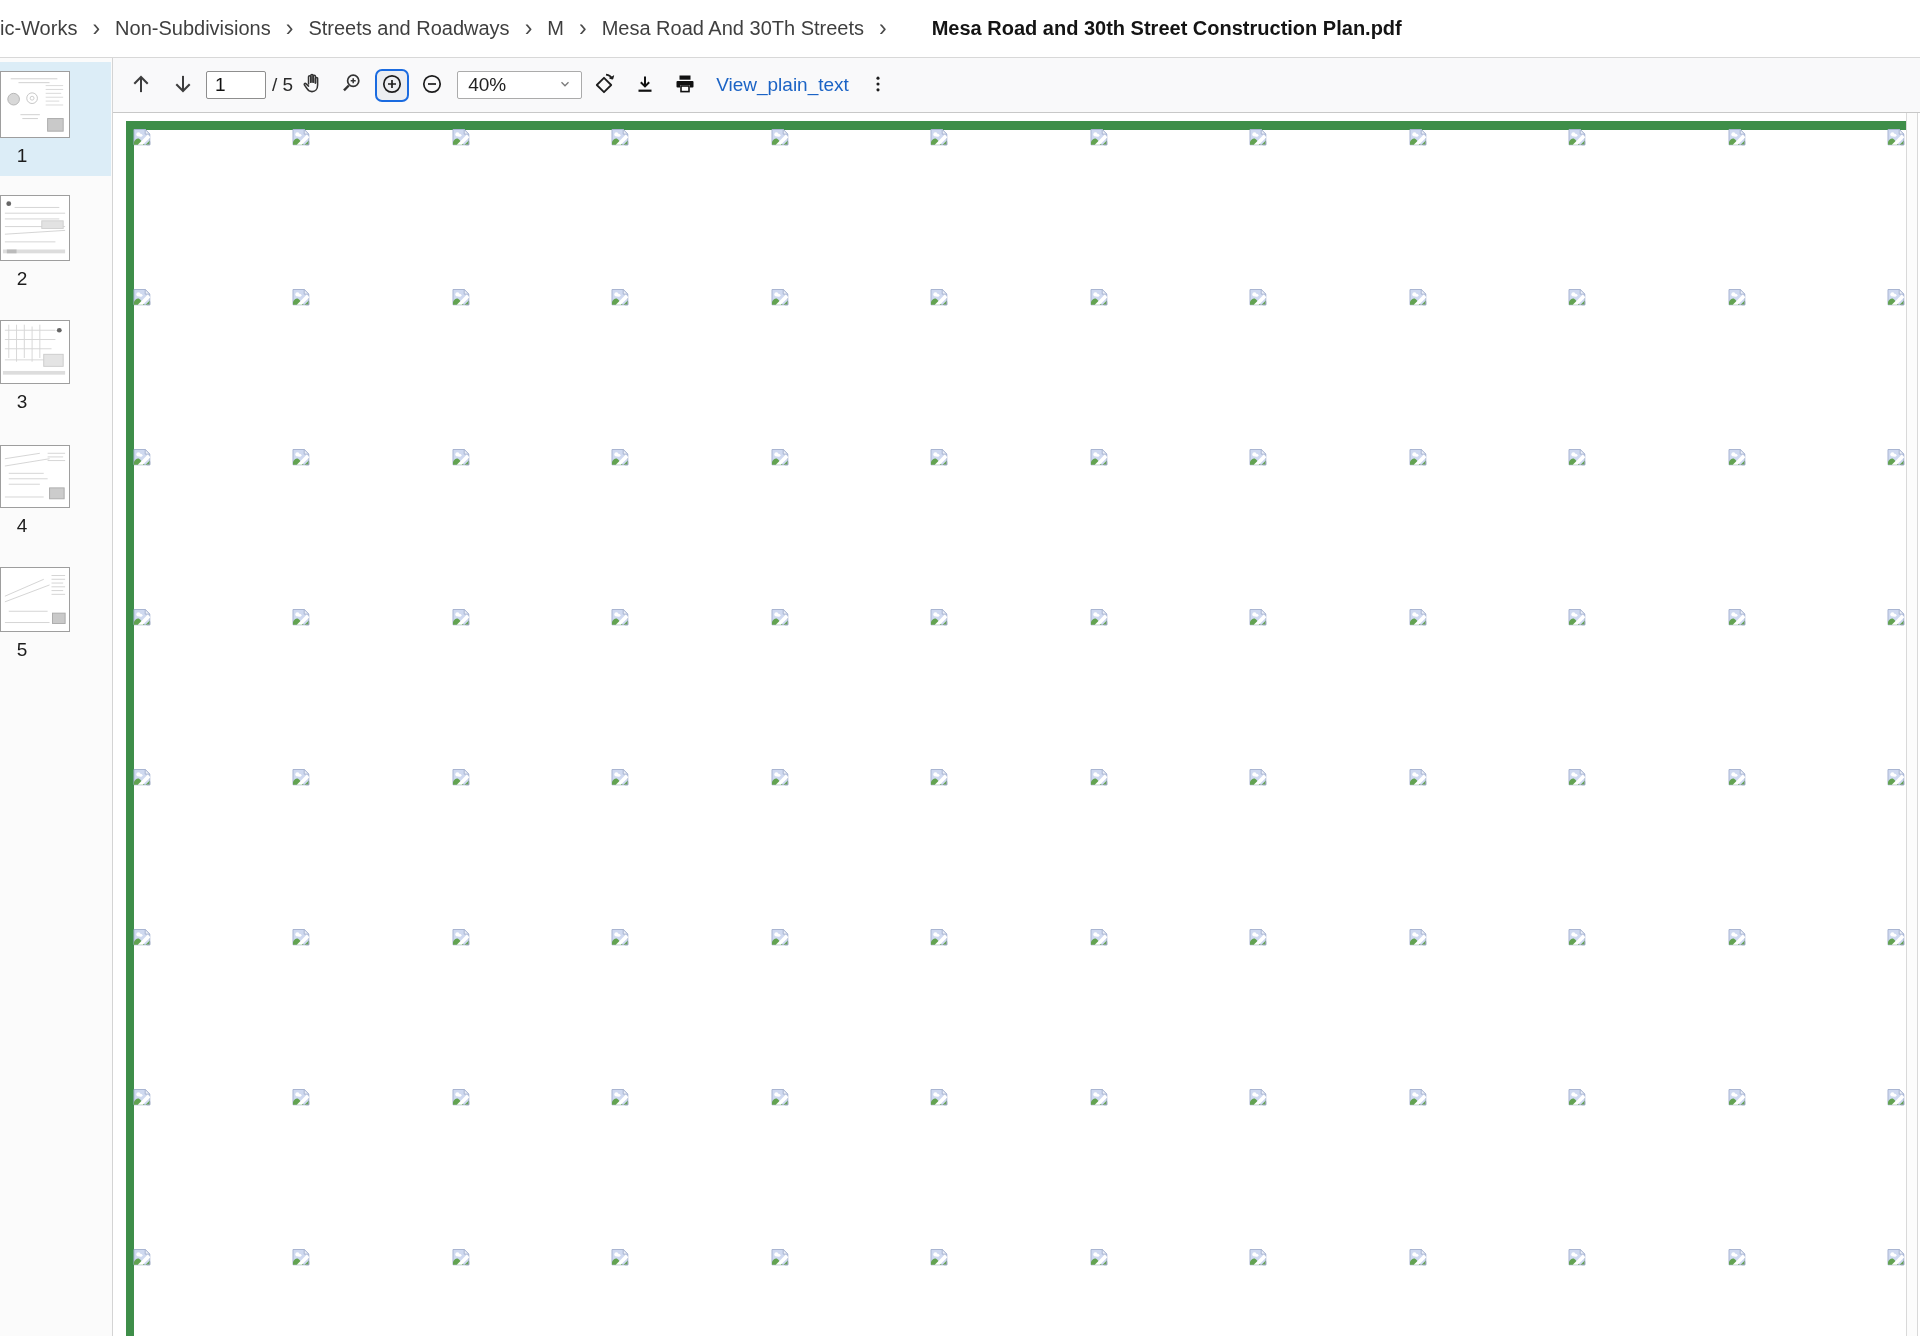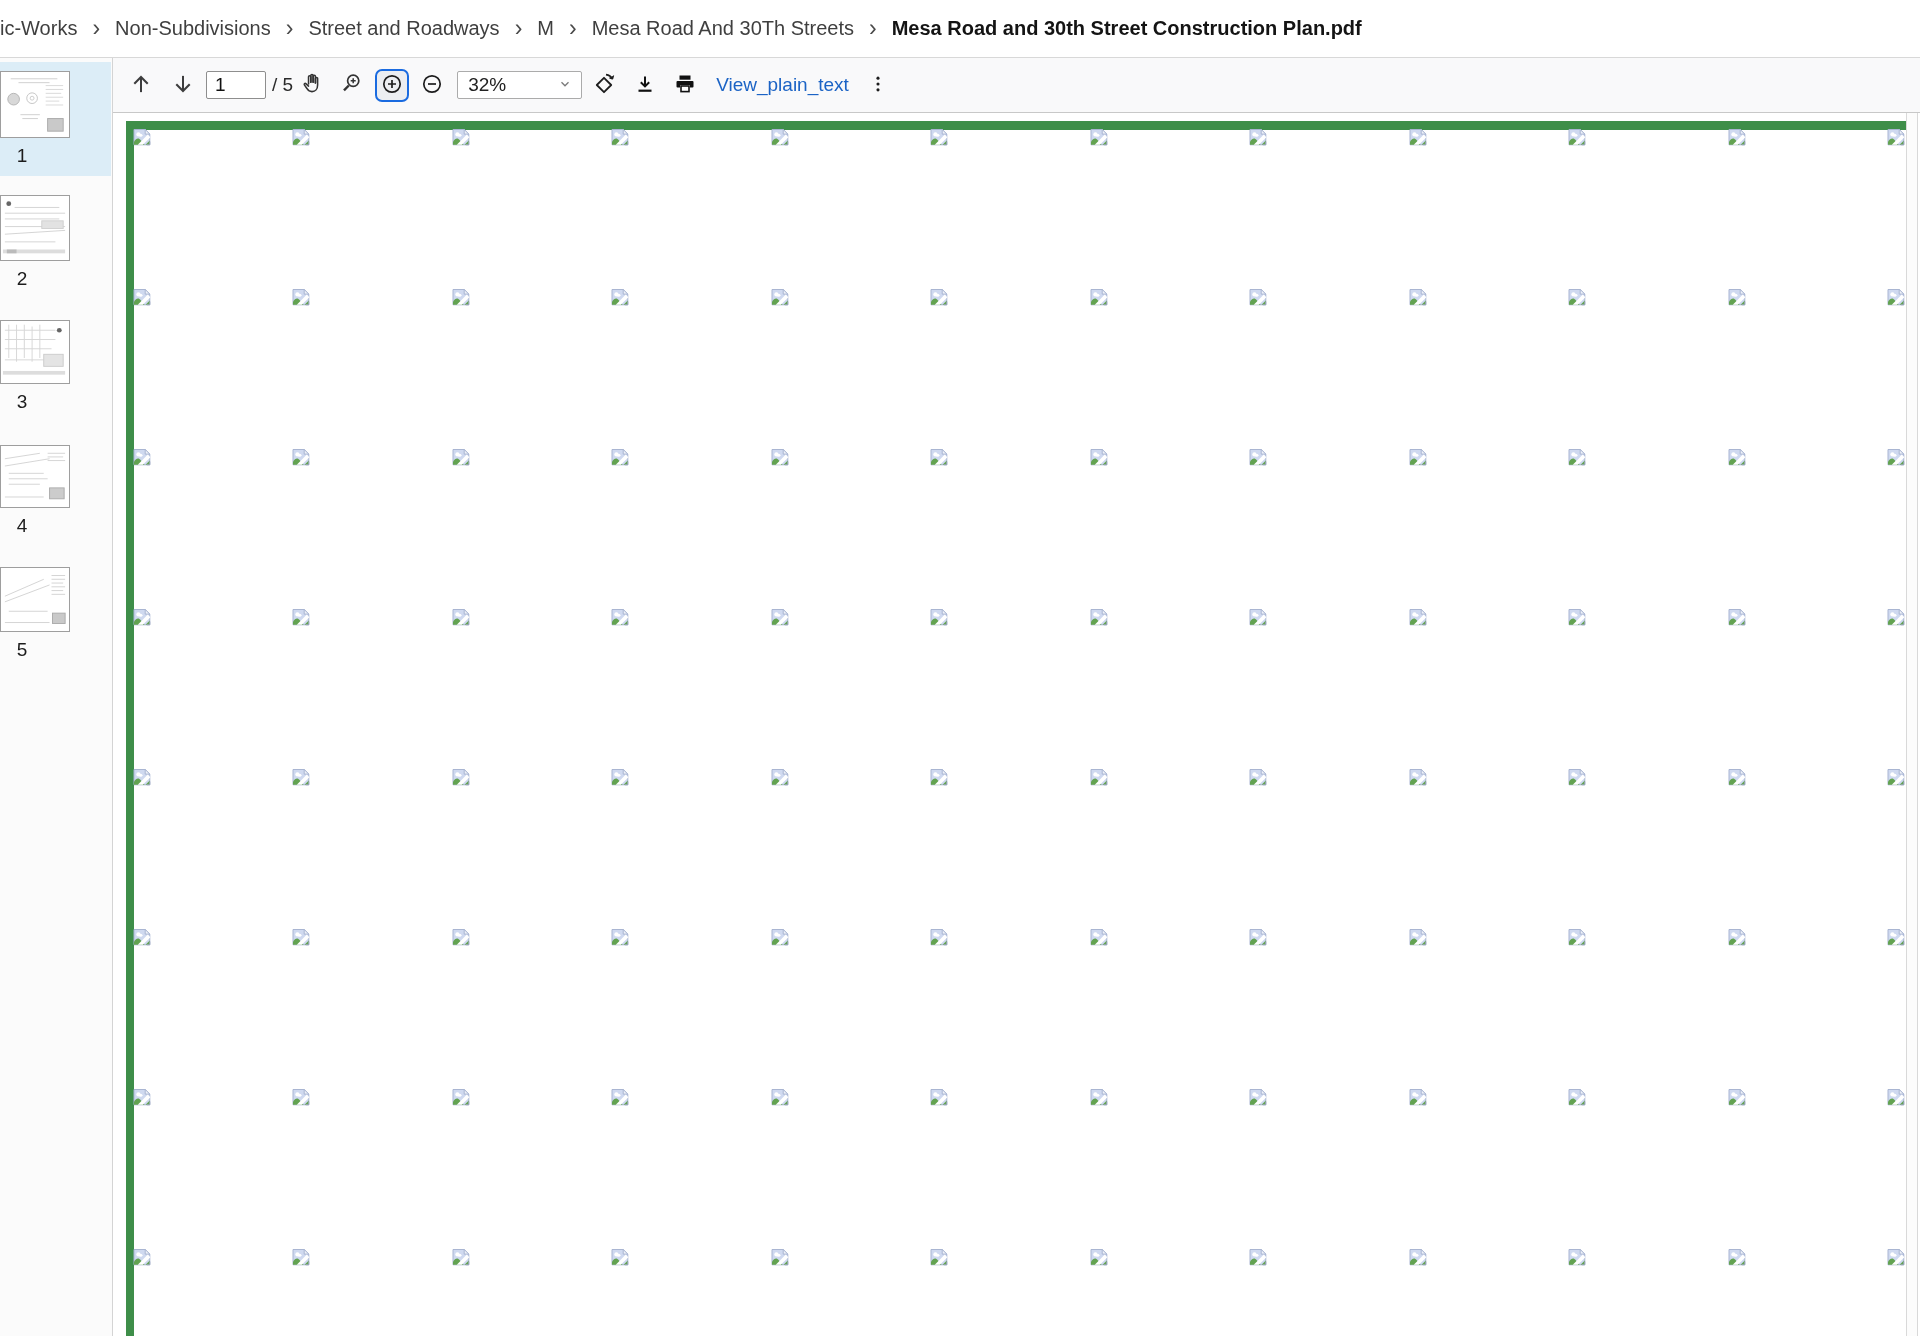--- a/index.html
+++ b/index.html
@@ -8,21 +8,21 @@
     width:1920px; height:1336px; position:relative; overflow:hidden;
     background:#fff; font-family:"Liberation Sans", sans-serif;
   }
 
   
   .breadcrumb {
     position:absolute; top:0; left:0; width:1920px; height:57px;
     display:flex; align-items:center; background:#fff; white-space:nowrap; overflow:hidden;
   }
   .crumb { font-size:20px; color:#3f3f3f; cursor:pointer; }
-  .crumb.current { font-weight:bold; color:#141414; cursor:default; }
+  .crumb.current { font-weight:bold; color:#141414; cursor:default;margin-left:30px; }
   .crumb-sep { font-size:23px; color:#4a4a4a; margin:0 15px; line-height:1; }
   .top-divider { position:absolute; top:57px; left:0; width:1920px; height:1px; background:#d8d8d8; }
 
   
   .sidebar {
     position:absolute; top:58px; left:0; width:113px; height:1278px;
     background:#fbfbfb; border-right:1px solid #d4d4d4;
   }
   .thumb-highlight { position:absolute; left:0; top:4px; width:111px; height:114px; background:#dcedf7; }
   .thumb {
@@ -78,21 +78,21 @@
   }
 </style>
 </head>
 <body>
 
 <nav class="breadcrumb" id="breadcrumb">
     <span class="crumb">ic-Works</span>
     <span class="crumb-sep">›</span>
     <span class="crumb">Non-Subdivisions</span>
     <span class="crumb-sep">›</span>
-    <span class="crumb">Street and Roadways</span>
+    <span class="crumb">Streets and Roadways</span>
     <span class="crumb-sep">›</span>
     <span class="crumb">M</span>
     <span class="crumb-sep">›</span>
     <span class="crumb">Mesa Road And 30Th Streets</span>
     <span class="crumb-sep">›</span>
     <span class="crumb current">Mesa Road and 30th Street Construction Plan.pdf</span>
   </nav>
 <div class="top-divider"></div>
 
 <aside class="sidebar" id="sidebar">
@@ -222,21 +222,21 @@
       <svg width="24" height="24" viewBox="0 0 24 24">
           <g stroke="#1d1d1d" fill="none" stroke-width="1.7">
         <circle cx="12" cy="12" r="8.2"></circle>
             <path d="M8 12 h8"></path>
       </g>
         </svg>
     </span>
   </button>
 
   <div class="zoom-select">
-    <span>32%</span>
+    <span>40%</span>
     <span>
       <svg width="14" height="14" viewBox="0 0 16 16">
           <path d="M4 6 L8 10 L12 6" stroke="#7a7a7a" stroke-width="1.5" fill="none"></path>
         </svg>
     </span>
   </div>
 
   <button class="tbtn m8">
     <span>
       <svg width="24" height="24" viewBox="0 0 24 24">

